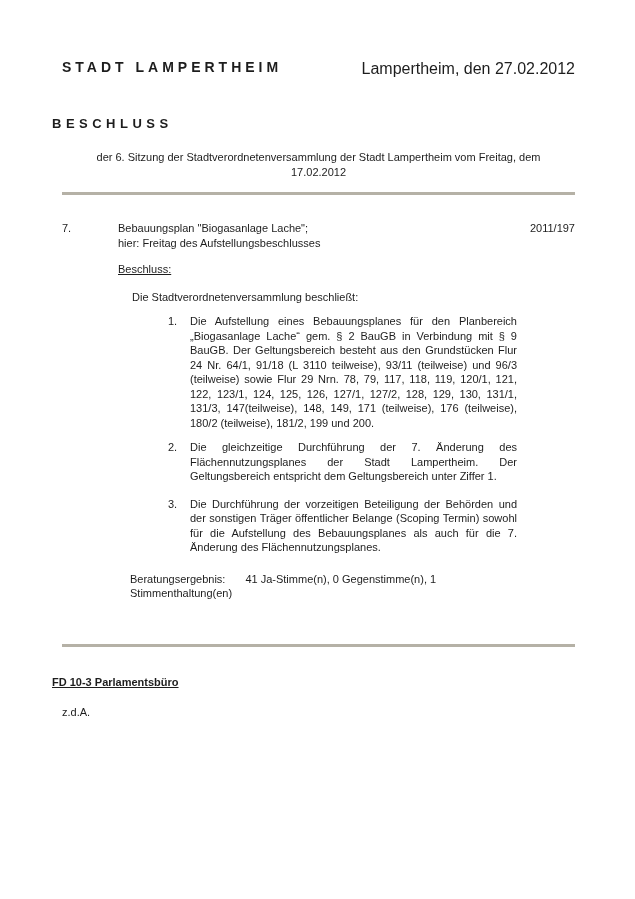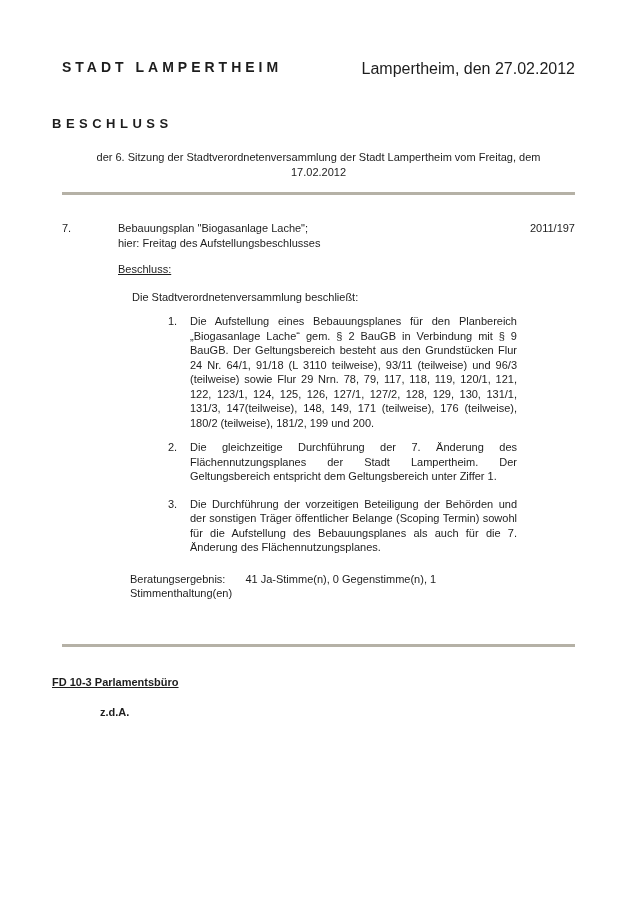--- a/index.html
+++ b/index.html
@@ -91,23 +91,22 @@
   .result-value { margin-left: 20px; }
 
   .dept-line {
     left: 52px; top: 675px;
     font-weight: bold;
     text-decoration: underline;
     line-height: 14px;
   }
   .filing-note {
     left: 62px; top: 705px;
-    font-weight: bold;
+    font-weight: normal;
     line-height: 14px;
-    margin-left: 38px;
   }
 </style>
 </head>
 <body>
 
 <div class="page">
 
   <div class="abs org-name">STADT LAMPERTHEIM</div>
   <div class="abs dateline">Lampertheim, den 27.02.2012</div>
 

